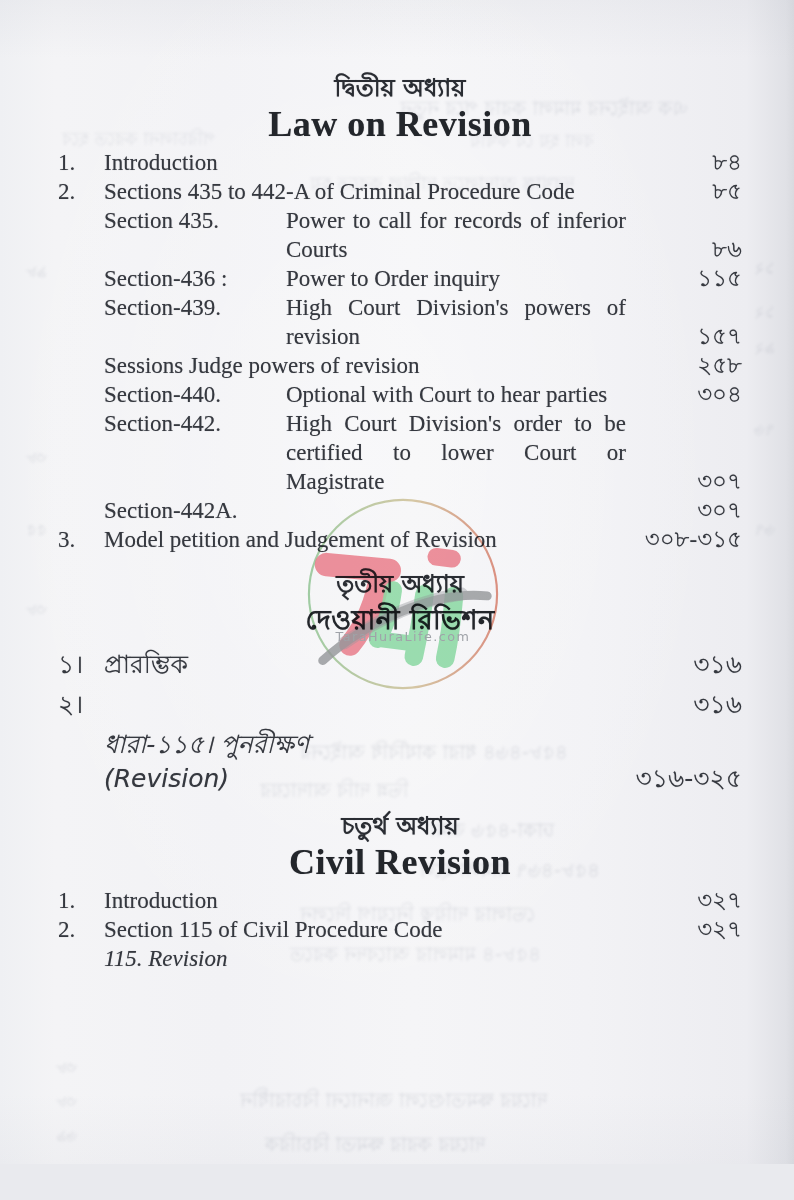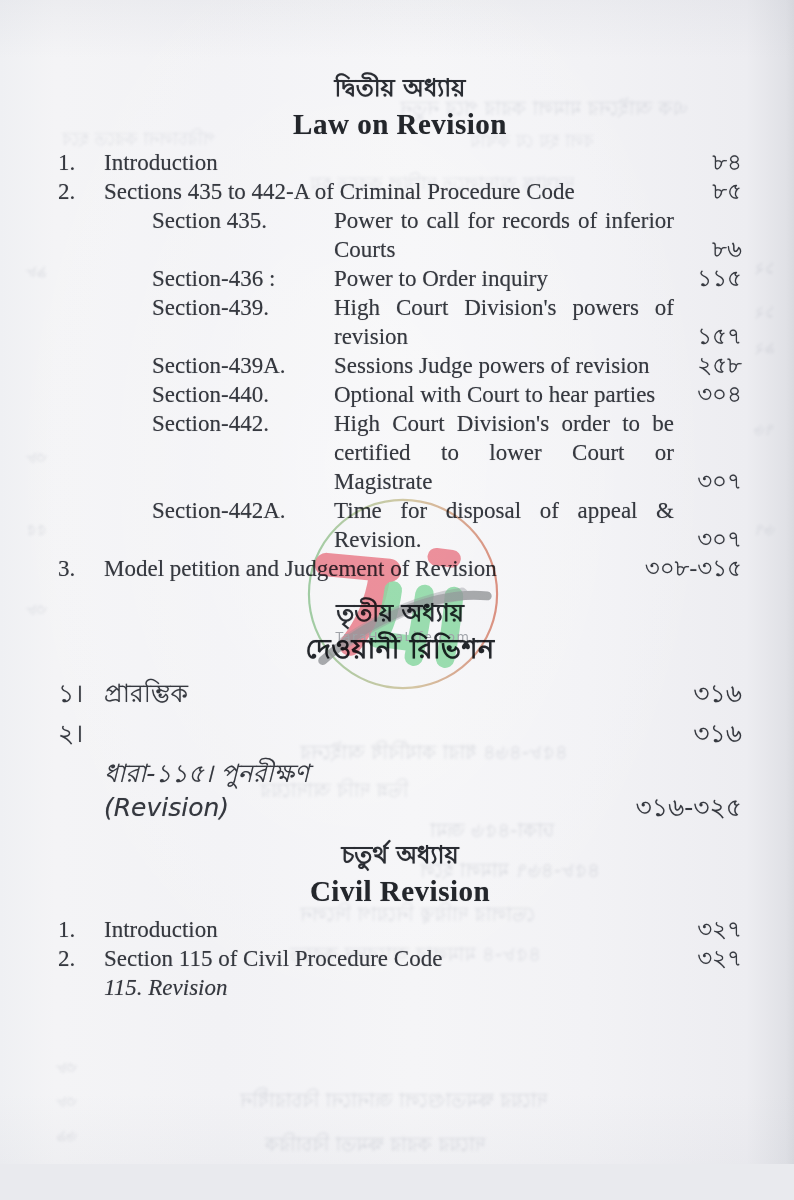--- a/index.html
+++ b/index.html
@@ -29,32 +29,32 @@
     position:absolute;left:58px;top:72px;width:684px;
     font-size:23px;line-height:29px;color:#35383f;
     text-shadow:0 0 0.8px rgba(53,56,63,0.45);
   }
   .ch-heading{
     text-align:center;font-weight:bold;font-size:24px;line-height:32px;
     color:#2a2d33;margin:0 0 2px 0;
     font-family:"DejaVu Sans","Liberation Sans",sans-serif;
   }
   .ch-title{
-    text-align:center;font-weight:bold;font-size:29px;line-height:36px;
+    text-align:center;font-weight:bold;font-size:36px;line-height:36px;
     letter-spacing:0.5px;color:#23262b;margin:0 0 6px 0;
   }
   .ch-title.bn-title{font-family:"DejaVu Sans","Liberation Sans",sans-serif;font-size:27px;margin-bottom:10px;}
   .chapter{margin:0;}
   .chapter + .chapter{margin-top:14px;}
   .row{display:flex;align-items:flex-start;}
   .row .num{flex:0 0 46px;}
   .row .txt{width:480px;text-align:justify;text-align-last:left;-moz-text-align-last:left;}
   .row .pg{flex:1;text-align:right;align-self:flex-end;white-space:nowrap;}
   .row.section{padding-left:46px;}
-  .row.section .label{flex:0 0 182px;margin-left:48px;}
+  .row.section .label{flex:0 0 182px;}
   .row.section .txt{width:340px;}
   .row.sub{padding-left:46px;}
   .row.sub .txt{flex:1;width:auto;text-align:left;font-style:italic;}
   .row.bn{
     font-family:"DejaVu Sans","Liberation Sans",sans-serif;
     font-size:25px;line-height:34px;margin-bottom:6px;
   }
   .wm{position:absolute;left:305px;top:496px;opacity:0.9;mix-blend-mode:multiply;pointer-events:none;}
 </style>
 </head>
@@ -114,37 +114,35 @@
         <span class="label">Section-436 :</span>
         <span class="txt">Power to Order inquiry</span>
         <span class="pg">১১৫</span>
       </div>
       <div class="row section">
         <span class="label">Section-439.</span>
         <span class="txt">High Court Division's powers of revision</span>
         <span class="pg">১৫৭</span>
       </div>
       <div class="row section">
-        <span class="label">Section-439A.</span>
         <span class="txt">Sessions Judge powers of revision</span>
         <span class="pg">২৫৮</span>
       </div>
       <div class="row section">
         <span class="label">Section-440.</span>
         <span class="txt">Optional with Court to hear parties</span>
         <span class="pg">৩০৪</span>
       </div>
       <div class="row section">
         <span class="label">Section-442.</span>
         <span class="txt">High Court Division's order to be certified to lower Court or Magistrate</span>
         <span class="pg">৩০৭</span>
       </div>
       <div class="row section">
         <span class="label">Section-442A.</span>
-        <span class="txt">Time for disposal of appeal &amp; Revision.</span>
         <span class="pg">৩০৭</span>
       </div>
       <div class="row item">
         <span class="num">3.</span>
         <span class="txt">Model petition and Judgement of Revision</span>
         <span class="pg">৩০৮-৩১৫</span>
       </div>
     </div>
 
     <div class="chapter">

